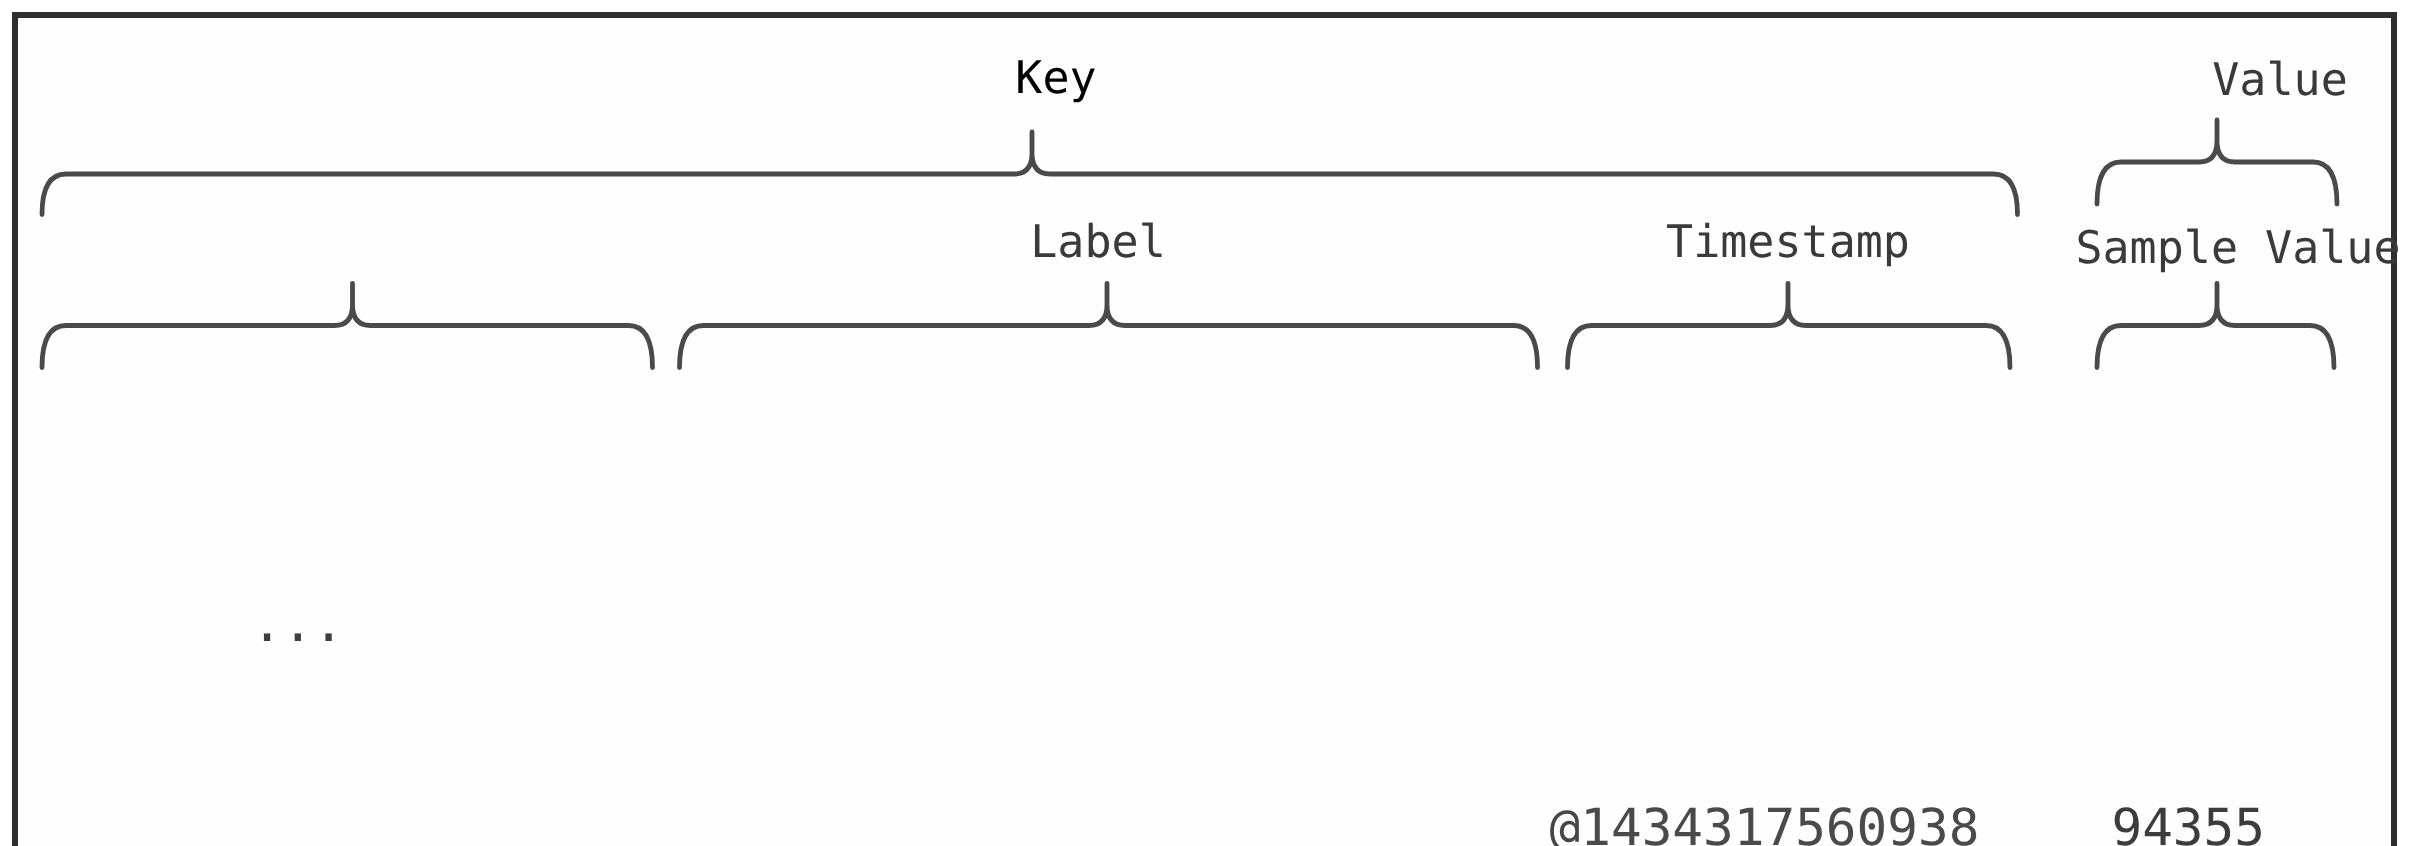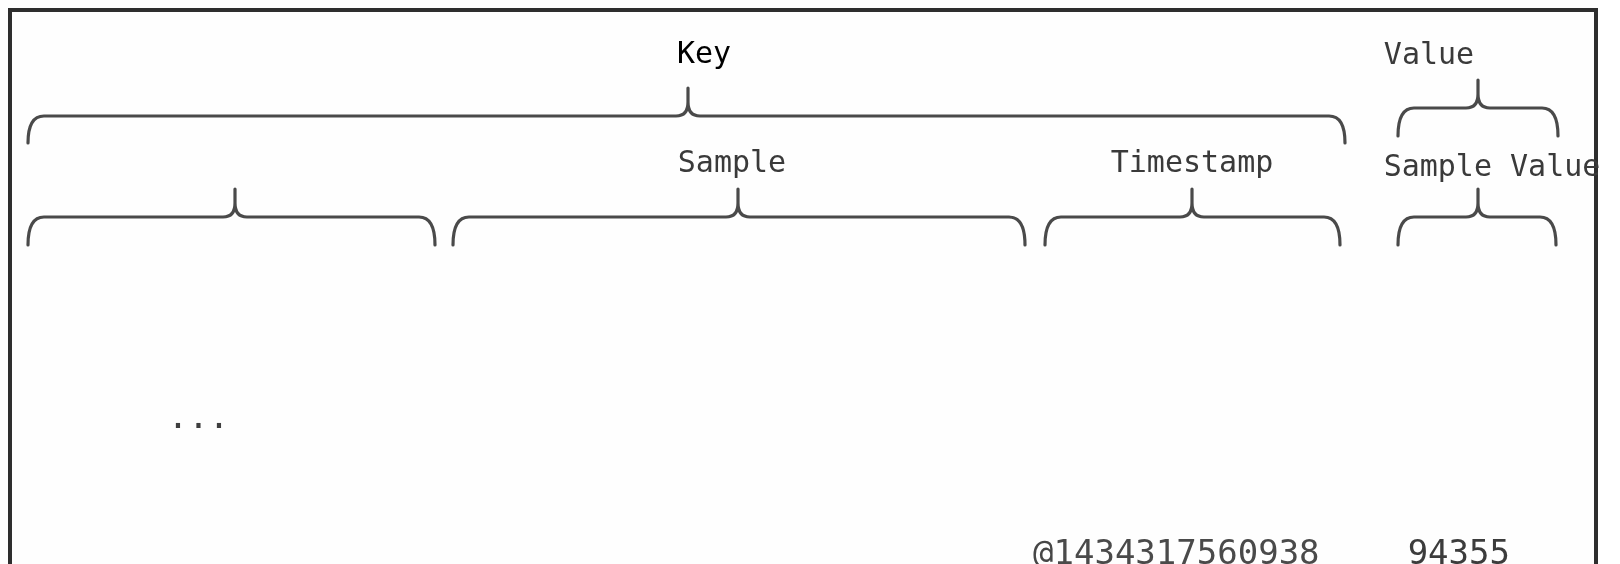--- a/index.html
+++ b/index.html
@@ -39,23 +39,23 @@
   }
 </style>
 </head>
 <body>
 
 <div class="canvas">
 
   <div class="frame" style="border-color: rgb(46, 46, 46);"></div>
 
   <div class="heading" style="left: 687px; top: 37px; color: #000000; margin-left: 17px;">Key</div>
-  <div class="heading" style="left: 1429px; top: 38px; color: rgb(58, 58, 58);">Value</div>
+  <div class="heading" style="left: 1520px; top: 38px; color: rgb(58, 58, 58);">Value</div>
 
-  <div class="heading" style="left: 732px; top: 146px; color: rgb(58, 58, 58);">Sample</div>
+  <div class="heading" style="left: 732px; top: 146px; color: rgb(58, 58, 58);">Label</div>
   <div class="heading" style="left: 1192px; top: 146px; color: rgb(58, 58, 58);">Timestamp</div>
   <div class="heading" style="left: 1476px; top: 150px; color: rgb(58, 58, 58); margin-left: 16px;">Sample Value</div>
 
   <svg class="braces" width="1620" height="564" viewBox="0 0 1620 564">
     <path d="M 28 143 Q 28 116 44 116 L 676 116 Q 688 116 688 102 L 688 88 L 688 102 Q 688 116 700 116 L 1329 116 Q 1345 116 1345 143" stroke="#4a4a4a"></path>
     <path d="M 1398 136 Q 1398 108 1414 108 L 1466 108 Q 1478 108 1478 94 L 1478 80 L 1478 94 Q 1478 108 1490 108 L 1542 108 Q 1558 108 1558 136" stroke="#4a4a4a"></path>
     <path d="M 28 245 Q 28 217 44 217 L 223 217 Q 235 217 235 203 L 235 189 L 235 203 Q 235 217 247 217 L 419 217 Q 435 217 435 245" stroke="#4a4a4a"></path>
     <path d="M 453 245 Q 453 217 469 217 L 726 217 Q 738 217 738 203 L 738 189 L 738 203 Q 738 217 750 217 L 1009 217 Q 1025 217 1025 245" stroke="#4a4a4a"></path>
     <path d="M 1045 245 Q 1045 217 1061 217 L 1180 217 Q 1192 217 1192 203 L 1192 189 L 1192 203 Q 1192 217 1204 217 L 1324 217 Q 1340 217 1340 245" stroke="#4a4a4a"></path>
     <path d="M 1398 245 Q 1398 217 1414 217 L 1466 217 Q 1478 217 1478 203 L 1478 189 L 1478 203 Q 1478 217 1490 217 L 1540 217 Q 1556 217 1556 245" stroke="#4a4a4a"></path>

